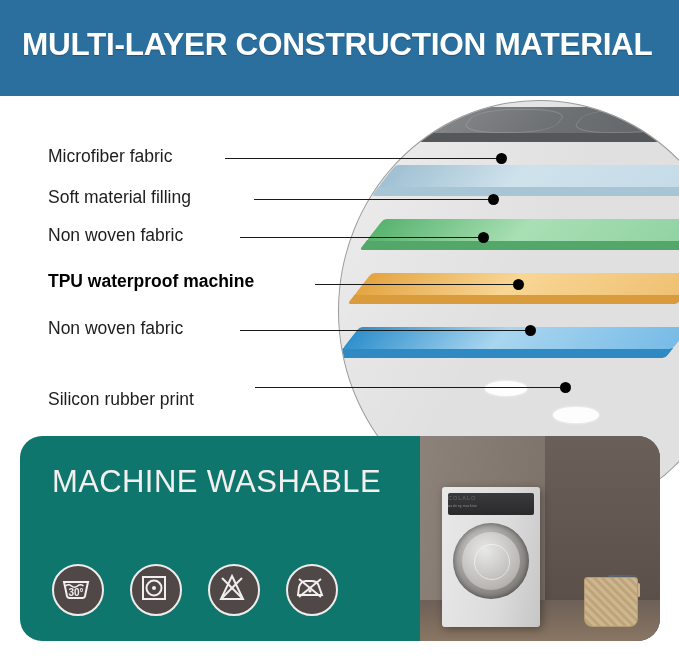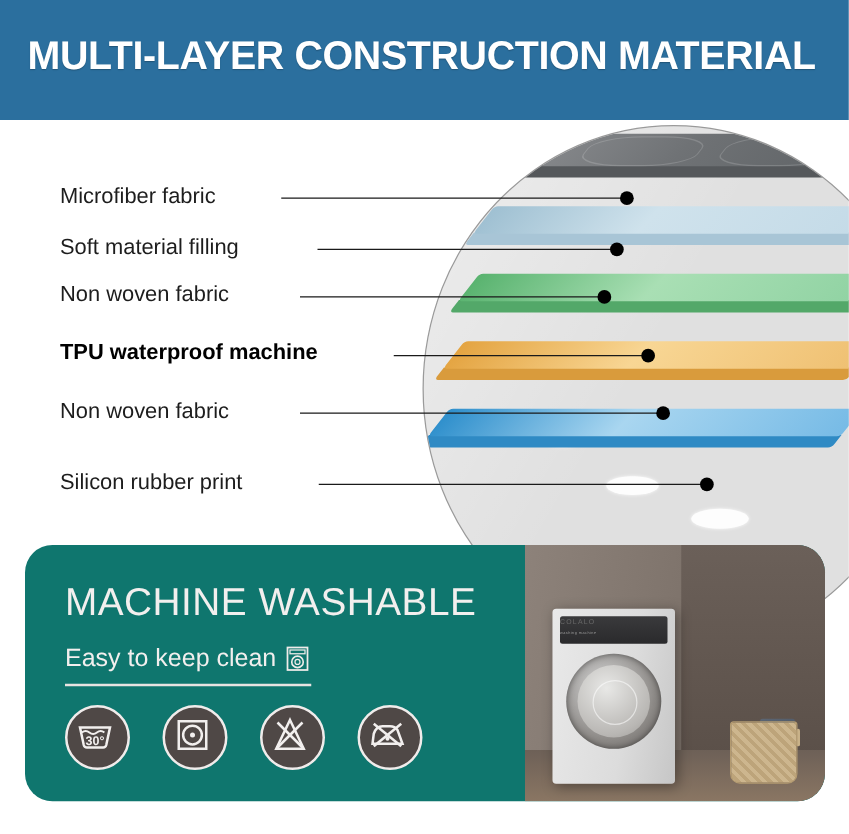--- a/index.html
+++ b/index.html
@@ -157,35 +157,27 @@
   <div class="dot" style="left:525px;top:229px;"></div>
 
   <div class="lead" style="left:255px;top:291px;width:310px;"></div>
   <div class="dot" style="left:560px;top:286px;"></div>
 
   <div class="lbl" style="top:91px;">Soft material filling</div>
   <div class="lbl" style="top:50px;">Microfiber fabric</div>
   <div class="lbl" style="top:129px;">Non woven fabric</div>
   <div class="lbl bold" style="top:175px;">TPU waterproof machine</div>
   <div class="lbl" style="top:222px;">Non woven fabric</div>
-  <div class="lbl" style="top:279px;text-align:center;">Silicon rubber print</div>
+  <div class="lbl" style="top:293px;text-align:center;">Silicon rubber print</div>
 </div>
 
 <div class="bottom">
 
   <div class="mw-title">MACHINE WASHABLE</div>
 
-  <div class="mw-sub">
-    <span>Easy to keep clean</span><span class="mw-ico"><svg width="22" height="22" viewBox="0 0 22 22">
-          <rect x="3" y="2" width="16" height="18" fill="none" stroke="#efecea" stroke-width="1.4"></rect>
-          <rect x="5" y="4" width="12" height="3" fill="none" stroke="#efecea" stroke-width="1"></rect>
-          <circle cx="11" cy="13.5" r="4.6" fill="none" stroke="#efecea" stroke-width="1.3"></circle>
-          <circle cx="11" cy="13.5" r="2" fill="none" stroke="#efecea" stroke-width="1"></circle>
-        </svg></span>
-  </div>
 
   <div class="care" style="left:32px;">
     <svg width="44" height="44" viewBox="0 0 44 44">
       <path d="M10 16 H34 L31 30 Q30.5 32 28.5 32 H15.5 Q13.5 32 13 30 Z" fill="none" stroke="#f2efee" stroke-width="2"></path>
       <path d="M11.5 20 q3-2.5 6 0 t6 0 t6 0" fill="none" stroke="#f2efee" stroke-width="1.6"></path>
       <text x="22" y="30" font-family="Liberation Sans, sans-serif" font-size="10" font-weight="bold" fill="#f2efee" text-anchor="middle">30°</text>
     </svg>
   </div>
 
   <div class="care" style="left:110px;">

